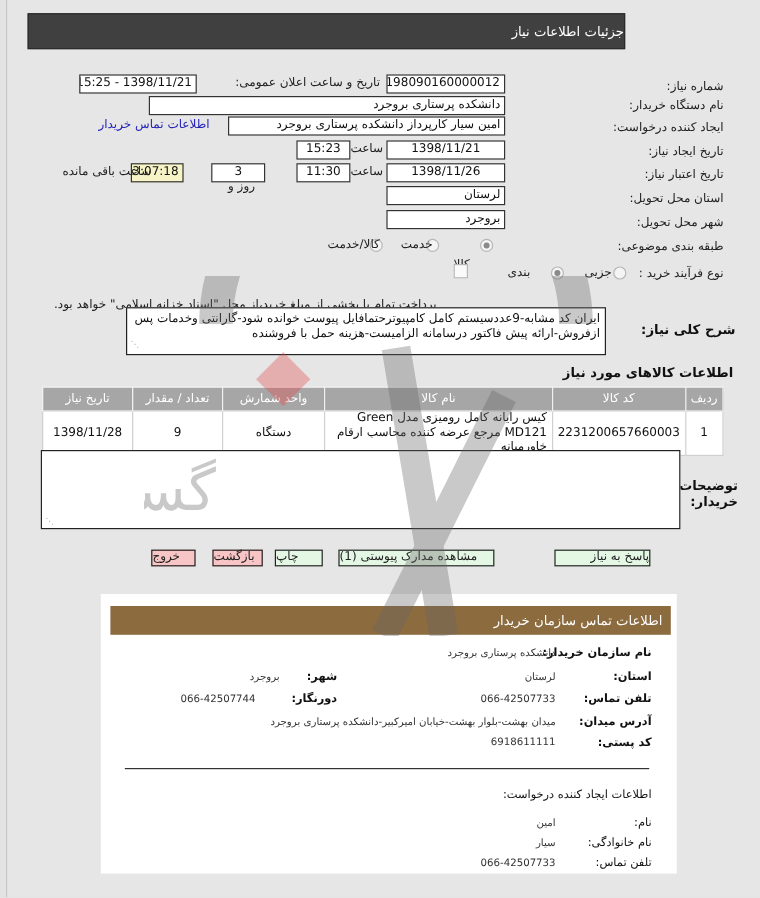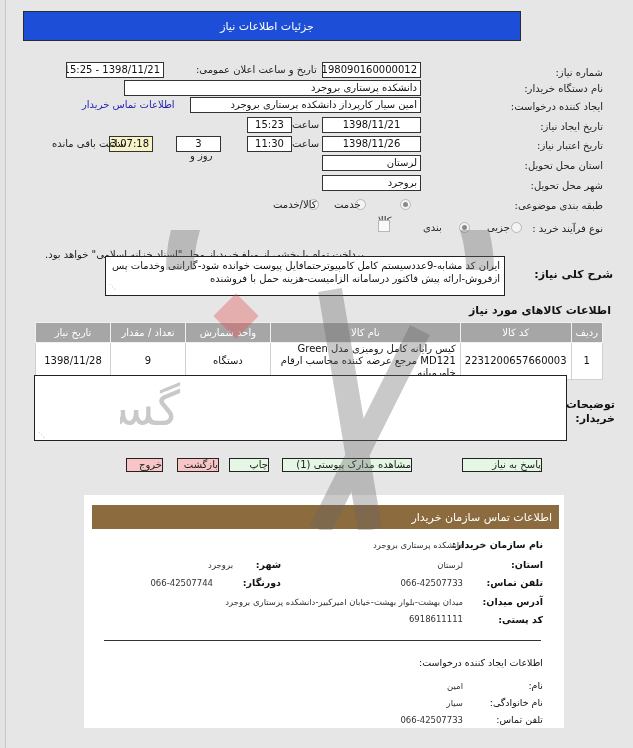--- a/index.html
+++ b/index.html
@@ -11,23 +11,23 @@
     color: #000;
     position: relative;
     direction: rtl;
   }
   .page-frame {
     position: absolute; left: 5px; top: 0; width: 628px; height: 748px;
     border-left: 1px solid #c8c8c8; background: #e6e6e6;
   }
   .header-bar {
     position: absolute; left: 18px; top: 11px; width: 497px; height: 30px;
-    background: #1d4ed8; border: 1px solid #2b2b2b;
-    color: #fff; font-size: 11px; padding-right: 10px;
-    display: flex; align-items: center; justify-content: center;
+    background: #404040; border: 1px solid #2b2b2b;
+    color: #fff; font-size: 11px; 
+    display: flex; align-items: center; justify-content: flex-start;
   }
   .lbl { position: absolute; font-size: 10px; color: #222; white-space: nowrap; }
   .box {
     position: absolute; background: #fff; border: 1px solid #333;
     font-size: 10px; height: 16px; line-height: 14px; padding: 0 3px;
     white-space: nowrap; overflow: hidden; color: #111;
   }
   .box.center { text-align: center; }
   .box.highlight { background: #f6f3c6; }
   .link { position: absolute; color: #2424b8; font-size: 10px; white-space: nowrap; cursor: pointer; }
@@ -61,21 +61,21 @@
   table.items td {
     background: #fff; border: 1px solid #d0d0d0; height: 29px; padding: 0 4px;
     text-align: center; color: #111; line-height: 12px;
   }
   .buyer-notes {
     position: absolute; left: 34px; top: 375px; width: 433px; height: 66px;
     background: #fff; border: 1px solid #222;
   }
   .btn {
     position: absolute; height: 14px; border: 1px solid #222; font-size: 10px;
-    line-height: 12px; text-align: right; color: #222; cursor: pointer; white-space: nowrap;
+    line-height: 12px; text-align: left; color: #222; cursor: pointer; white-space: nowrap;
   }
   .btn.green { background: #e4f7e4; }
   .btn.pink { background: #f7c5c5; }
   .contact-panel {
     position: absolute; left: 84px; top: 495px; width: 480px; height: 233px;
     background: #fff;
   }
   .contact-header {
     position: absolute; left: 8px; top: 10px; width: 467px; height: 24px;
     background: #8c6b3f; color: #fff; font-size: 11px; padding-right: 7px;

